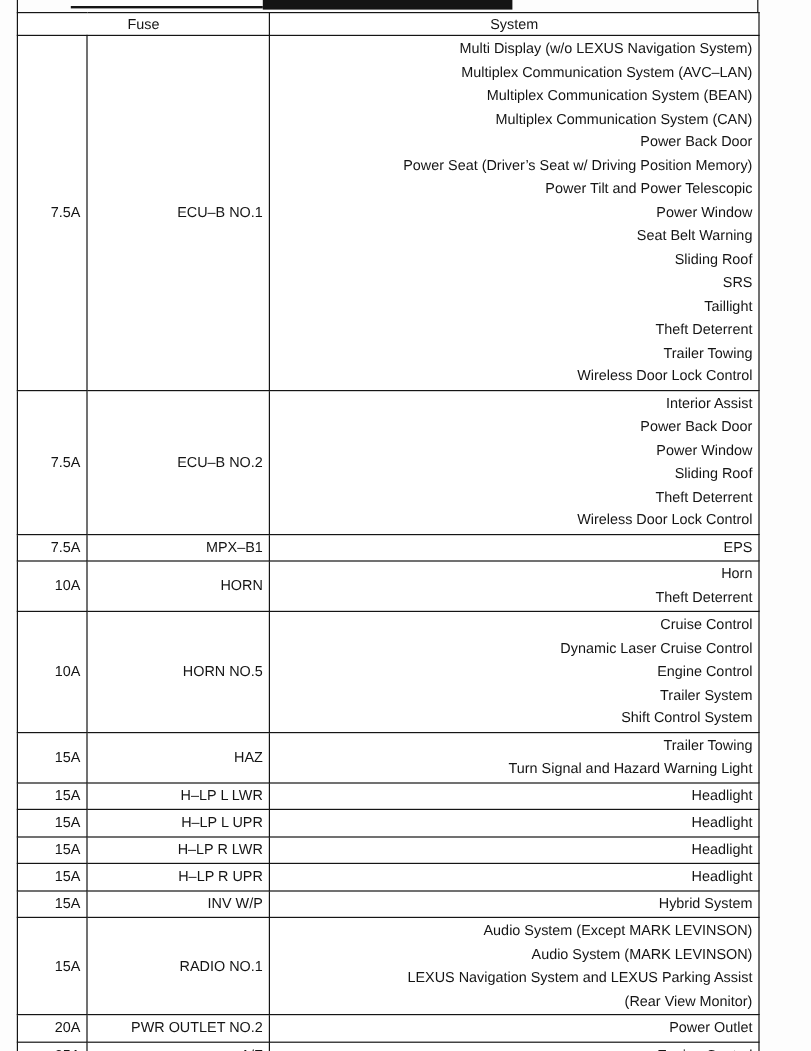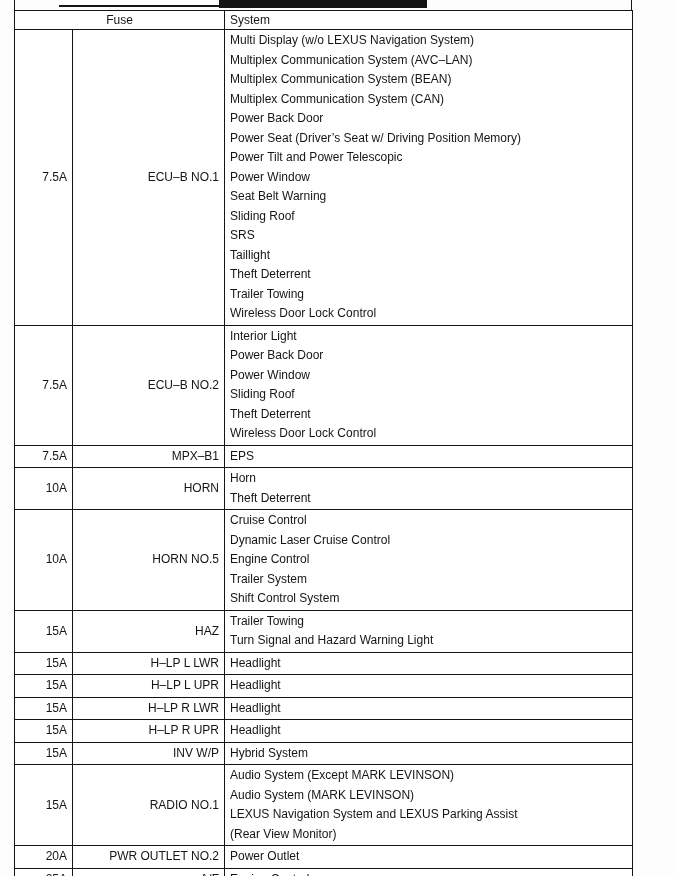--- a/index.html
+++ b/index.html
@@ -41,33 +41,34 @@
   col.c-amp  { width: 58px; }
   col.c-fuse { width: 152px; }
   col.c-sys  { width: 408px; }
 
   th, td {
     border: 1px solid #151515;
     font-size: 12px;
     font-weight: normal;
   }
   th.fuse-h { height: 19px; text-align: center; padding: 0 0; }
-  th.sys-h  { text-align: left; padding: 0 5px; }
+  th.sys-h  { text-align: center; padding: 0 5px; }
 
   td.amp, td.fuse {
     vertical-align: middle;
     padding: 1px 5px;
     line-height: 15px;
     text-align: right;
   }
   td.sys {
     vertical-align: top;
     padding: 1px 5px;
     line-height: 19.5px;
     white-space: pre-line;
+    text-align: right;
   }
 </style>
 </head>
 <body>
 
 <div class="cutoff-top">
   <div class="line-fragment"></div>
   <div class="text-fragment"></div>
 </div>
 
@@ -99,21 +100,21 @@
 Sliding Roof
 SRS
 Taillight
 Theft Deterrent
 Trailer Towing
 Wireless Door Lock Control</td>
     </tr>
     <tr>
       <td class="amp">7.5A</td>
       <td class="fuse">ECU–B NO.2</td>
-      <td class="sys">Interior Light
+      <td class="sys">Interior Assist
 Power Back Door
 Power Window
 Sliding Roof
 Theft Deterrent
 Wireless Door Lock Control</td>
     </tr>
     <tr>
       <td class="amp">7.5A</td>
       <td class="fuse">MPX–B1</td>
       <td class="sys">EPS</td>

